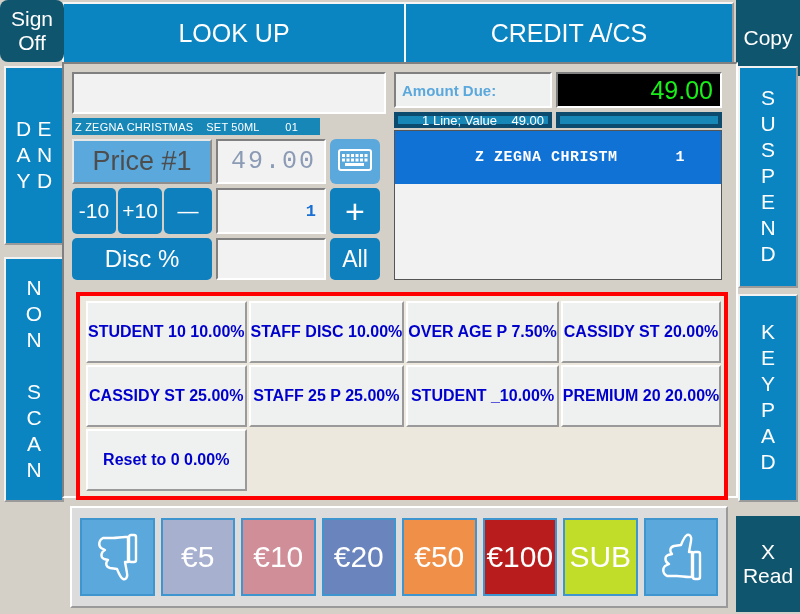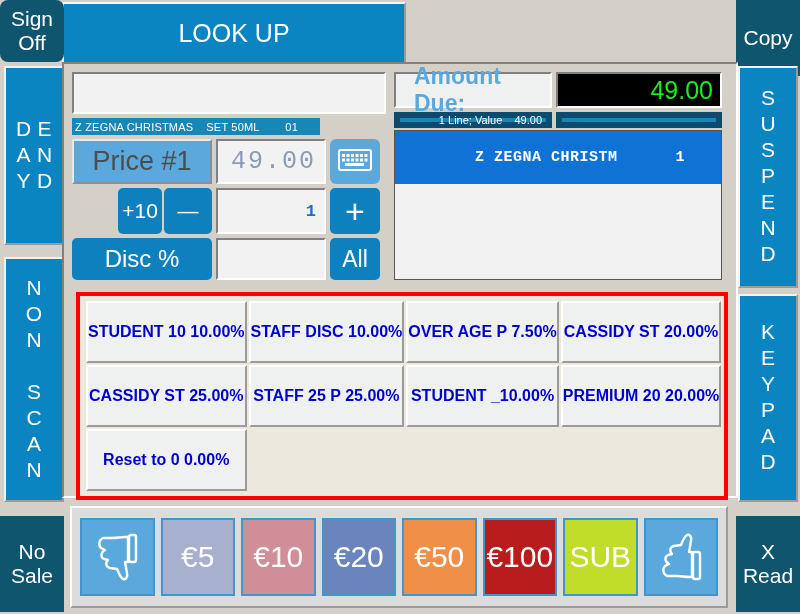--- a/index.html
+++ b/index.html
@@ -134,25 +134,25 @@
     border-right: 2px solid #8e8e8e;
     border-bottom: 2px solid #8e8e8e;
     user-select: none;
   }
 
   
   .amt-label {
     position: absolute;
     background: #eff0f0;
     color: #5ba8dd;
-    font-size: 23px;
+    font-size: 15px;
     font-weight: bold;
     display: flex;
     align-items: center;
-    padding-left: 18px;
+    padding-left: 6px;
     box-sizing: border-box;
     border-top: 2px solid #808080;
     border-left: 2px solid #808080;
     border-right: 2px solid #ffffff;
     border-bottom: 2px solid #ffffff;
   }
   .amt-display {
     position: absolute;
     background: #000000;
     color: #19f019;
@@ -164,27 +164,27 @@
     box-sizing: border-box;
     border-top: 2px solid #808080;
     border-left: 2px solid #808080;
     border-right: 2px solid #ffffff;
     border-bottom: 2px solid #ffffff;
   }
   .status-strip {
     position: absolute;
     background: #1787b8;
     color: #ffffff;
-    font-size: 11px;
+    font-size: 13px;
     display: flex;
     align-items: center;
     justify-content: flex-end;
     padding-right: 4px;
     box-sizing: border-box;
-    border: 6px solid #0c4a6e;
+    border: 4px solid #0c4a6e;
     white-space: pre;
   }
   #receipt-list {
     position: absolute;
     background: #f2f2f2;
     box-sizing: border-box;
     border: 1px solid #555555;
     overflow: hidden;
   }
   .receipt-row {
@@ -265,34 +265,33 @@
   .pay-btn svg { display:block; }
 </style>
 </head>
 <body>
 
 <div id="app">
 
   <div class="topnav" style="left:62px; top:2px; width:344px; height:62px;">
     <span>LOOK UP</span>
   </div>
+  <div class="topnav" style="left:404px; top:2px; width:330px; height:62px;">
+    <span>CREDIT A/CS</span>
+  </div>
 
   <div class="rail-btn rail-dark" style="left:0px; top:0px; width:64px; height:62px; white-space:pre-line;border-radius:8px;">
     <span>Sign
 Off</span>
   </div>
   <div class="rail-btn rail-light" style="left:4px; top:66px; width:60px; height:179px;">
     <span class="vert-text">END DAY</span>
   </div>
   <div class="rail-btn rail-light" style="left:4px; top:257px; width:60px; height:245px;">
     <span class="vert-text">NON SCAN</span>
-  </div>
-  <div class="rail-btn rail-dark" style="left:0px; top:516px; width:64px; height:96px; white-space:pre-line;">
-    <span>No
-Sale</span>
   </div>
 
   <div class="rail-btn rail-dark" style="left:736px; top:0px; width:64px; height:76px; white-space:pre-line;">
     <span>Copy</span>
   </div>
   <div class="rail-btn rail-light" style="left:738px; top:66px; width:60px; height:222px;">
     <span class="vert-text">SUSPEND</span>
   </div>
   <div class="rail-btn rail-light" style="left:738px; top:294px; width:60px; height:208px;">
     <span class="vert-text">KEYPAD</span>
@@ -334,20 +333,23 @@
             <rect x="13" y="9.5" width="3" height="3"></rect>
               <rect x="17.5" y="9.5" width="3" height="3"></rect>
             <rect x="22" y="9.5" width="3" height="3"></rect>
               <rect x="26.5" y="9.5" width="3" height="3"></rect>
             <rect x="7" y="14" width="19" height="3"></rect>
           </g>
         </svg>
       </span>
     </div>
 
+    <div class="blue-btn" style="left:8px; top:124px; width:44px; height:46px; font-size:21px;">
+      <span>-10</span>
+    </div>
     <div class="blue-btn" style="left:54px; top:124px; width:44px; height:46px; font-size:21px;">
       <span>+10</span>
     </div>
     <div class="blue-btn" style="left:100px; top:124px; width:48px; height:46px; font-size:21px;">
       <span>—</span>
     </div>
     <div class="fieldbox" style="left:152px; top:124px; width:110px; height:46px; font-size:17px; color:#1a6fd4; font-weight:bold;">
       <span>1</span>
     </div>
     <div class="blue-btn" style="left:266px; top:124px; width:50px; height:46px; font-size:34px;">

